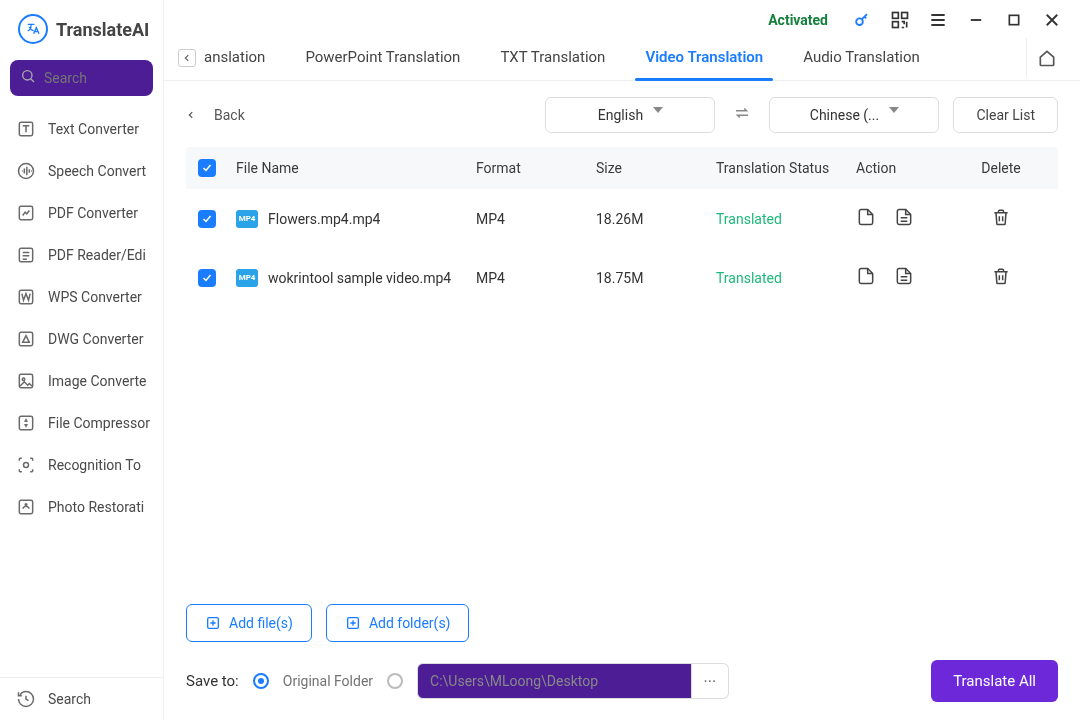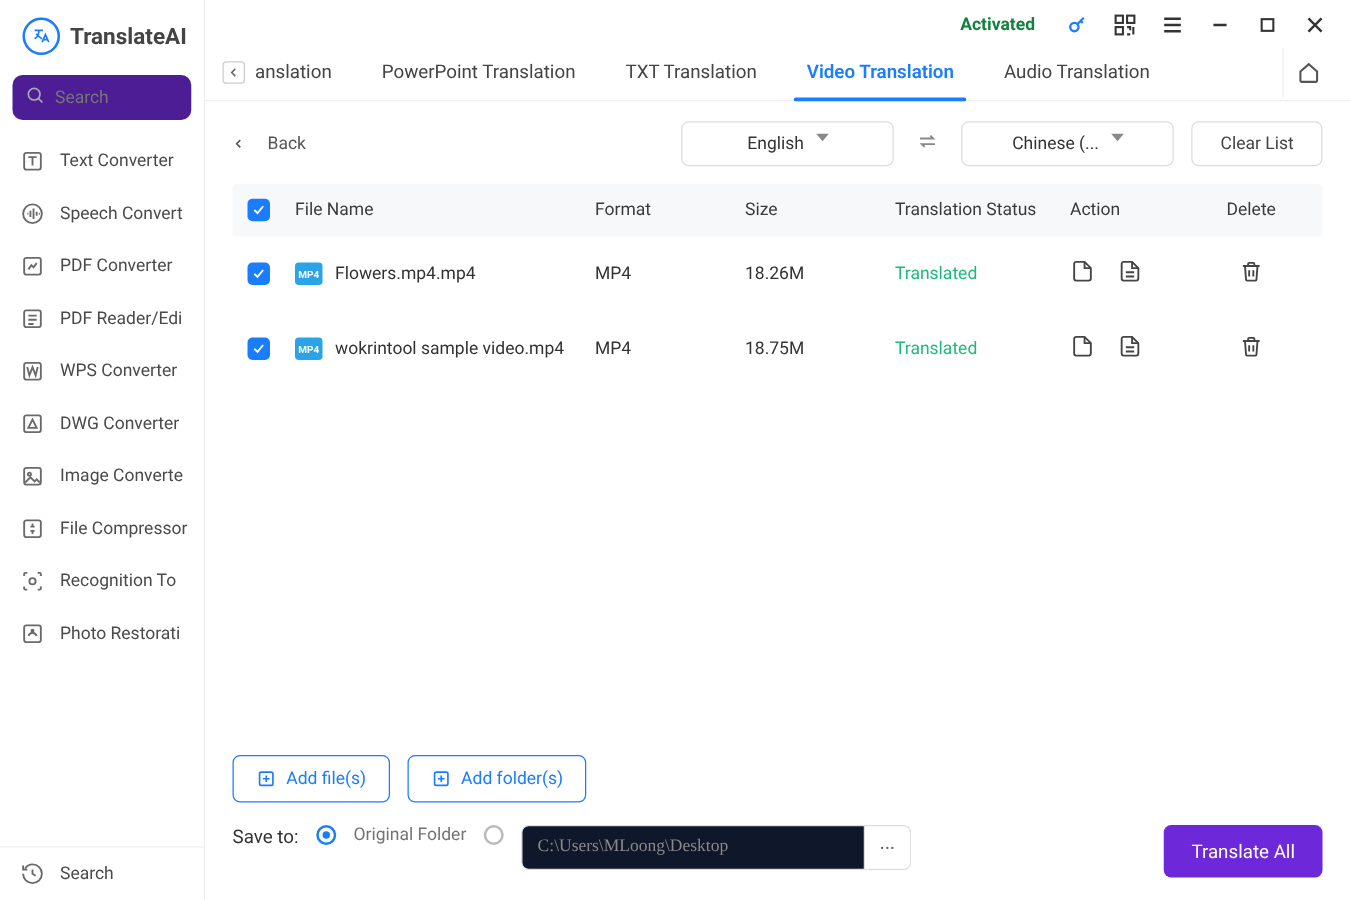--- a/index.html
+++ b/index.html
@@ -40,28 +40,28 @@
 .checkbox { width: 18px; height: 18px; border-radius: 4px; background: #1a7cff; display: flex; align-items: center; justify-content: center; margin-left: 12px; cursor: pointer; }
 .checkbox svg { stroke: #fff; }
 .fname-cell { display: flex; align-items: center; gap: 10px; }
 .file-badge { width: 22px; height: 18px; background: #2aa3e8; border-radius: 3px; color: #fff; font-size: 8px; font-weight: 700; display: flex; align-items: center; justify-content: center; flex-shrink: 0; }
 .status-ok { color: #1fb97a; }
 .action-cell { display: flex; gap: 18px; }
 .act-btn { cursor: pointer; color: #444; }
 .delete-cell { display: flex; justify-content: center; }
 .bottom-actions { padding: 10px 22px 8px; display: flex; gap: 14px; }
 .outline-btn { display: flex; align-items: center; gap: 8px; border: 1.5px solid #1a7cff; color: #1a7cff; background: #fff; border-radius: 6px; padding: 10px 18px; font-size: 14px; cursor: pointer; }
-.save-row { display: flex; align-items: flex-start; gap: 14px; padding: 10px 22px 18px; }
+.save-row { display: flex; align-items: center; gap: 14px; padding: 10px 22px 18px; }
 .save-label { font-size: 15px; color: #333; }
 .radio { width: 16px; height: 16px; border-radius: 50%; border: 2px solid #bbb; display: inline-block; position: relative; cursor: pointer; }
 .radio.checked { border-color: #1a7cff; }
 .radio.checked::after { content: ""; position: absolute; inset: 3px; background: #1a7cff; border-radius: 50%; }
 .radio-label { font-size: 14px; color: #737373; }
 .path-field { flex: 1; max-width: 312px; display: flex; align-items: stretch; }
-.path-input { border: 1px solid #ddd; border-radius: 6px 0 0 6px; padding: 9px 12px; font-size: 14px; color: #888; background: #0f172a; flex: 1; font-family: Liberation Serif, serif; }
+.path-input { border: 1px solid #ddd; border-radius: 6px 0 0 6px; padding: 9px 12px; font-size: 14px; color: #888; background: #4c1d95; flex: 1; }
 .path-browse { border: 1px solid #ddd; border-left: none; border-radius: 0 6px 6px 0; padding: 0 12px; background: #fff; cursor: pointer; color: #666; display: flex; align-items: center; }
 .translate-all { margin-left: auto; background: #6d28d9; color: #fff; border: none; border-radius: 6px; padding: 12px 22px; font-size: 15px; cursor: pointer; }
 .caret-down { width: 0; height: 0; border-left: 5px solid transparent; border-right: 5px solid transparent; border-top: 6px solid #888; }
 .spacer-flex { flex: 1; }
 </style>
 </head>
 <body>
 
 <div class="app">
 

